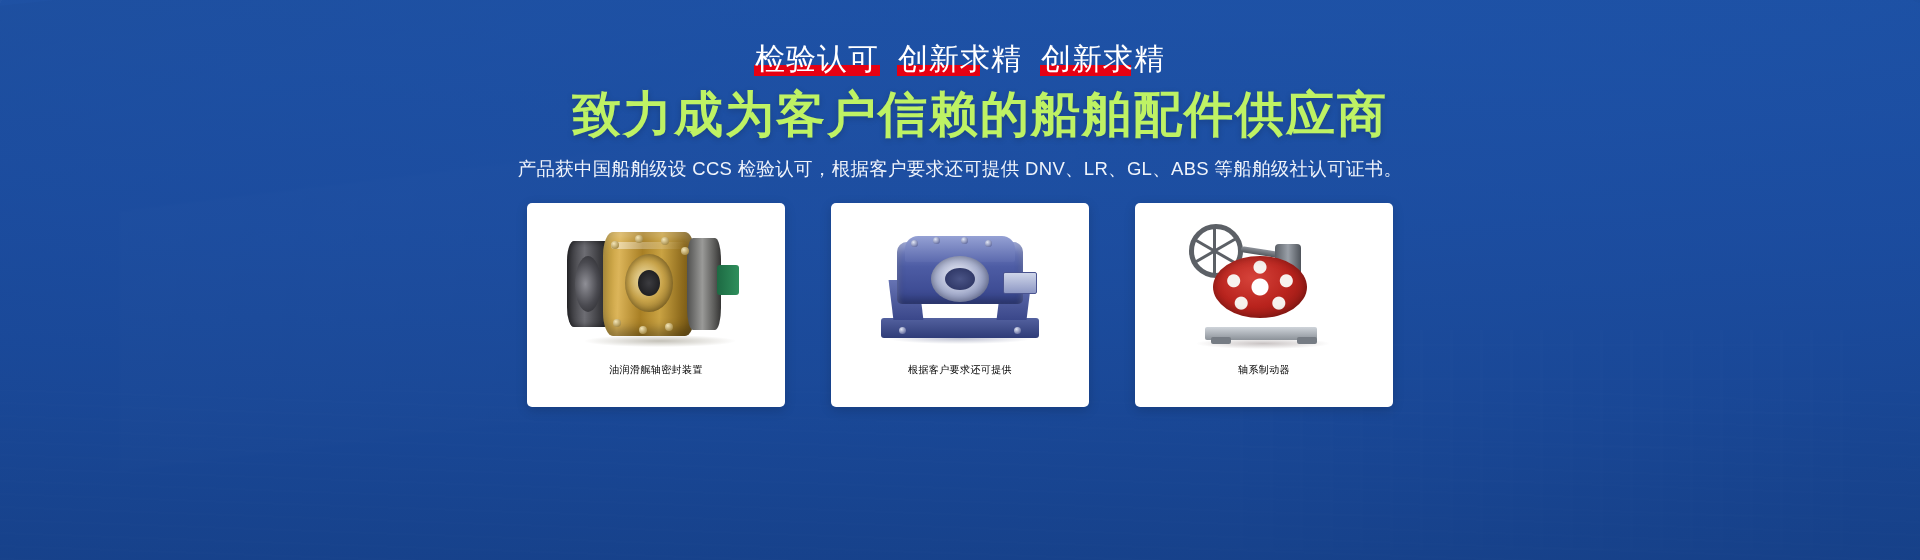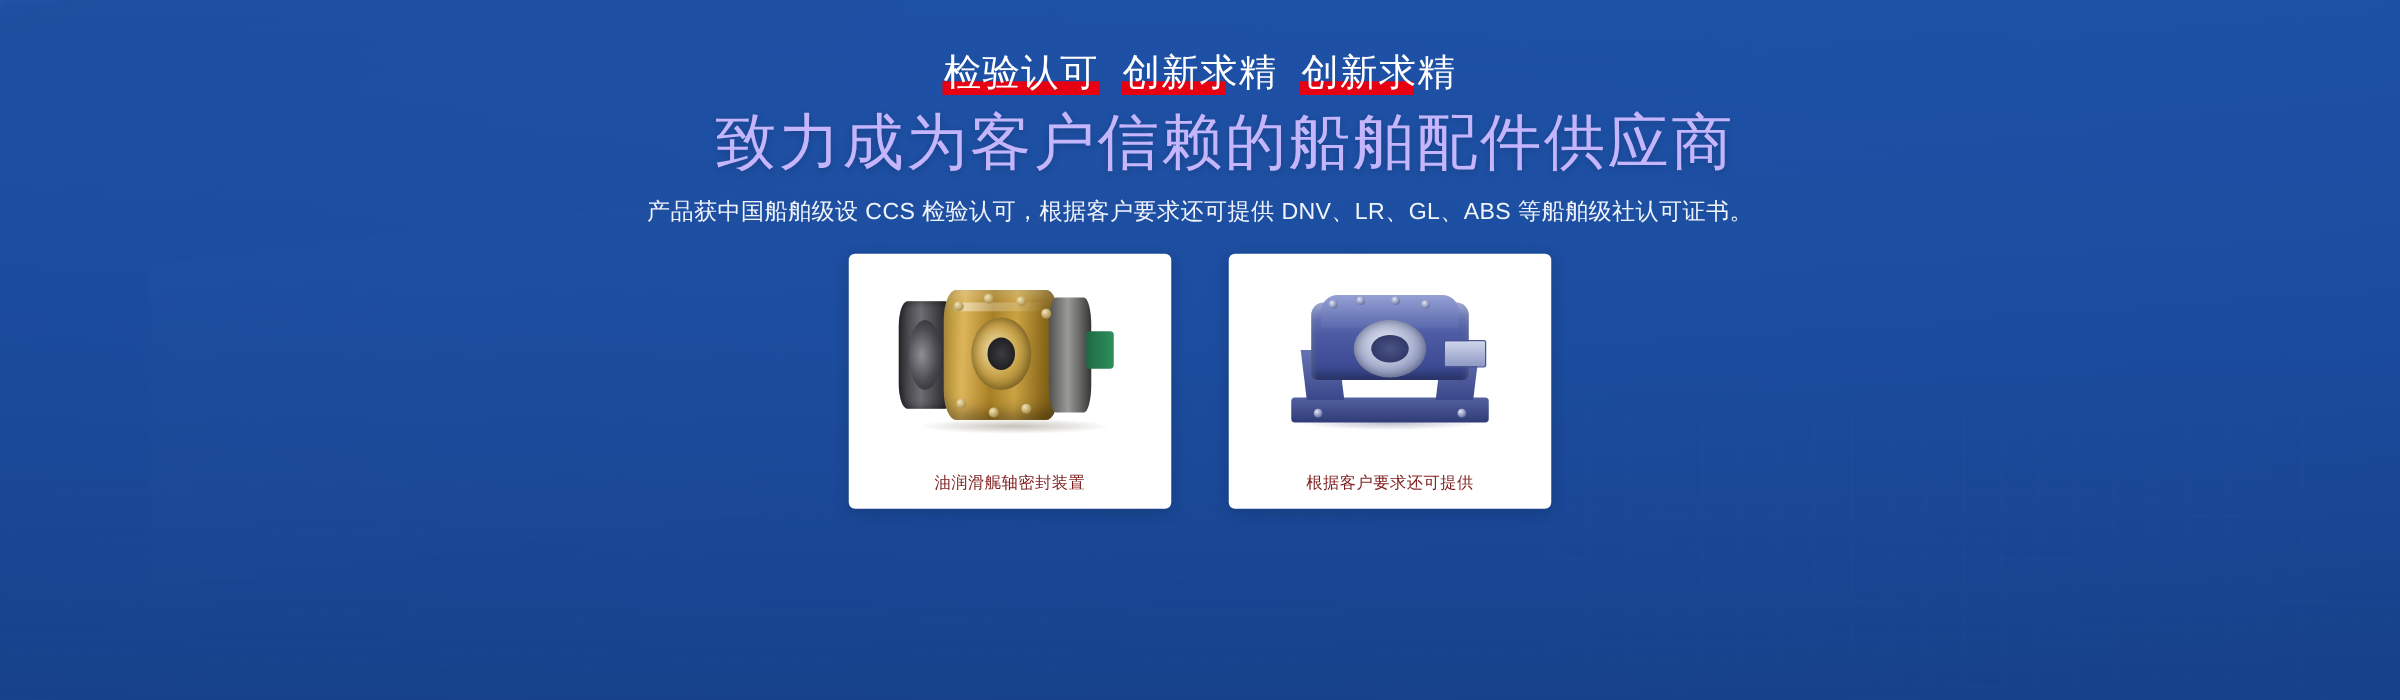--- a/index.html
+++ b/index.html
@@ -95,22 +95,22 @@
   }
   .tag-seg .txt { position:relative; z-index:2; }
   .tag-seg.s1 .hl { width:100%; }
   .tag-seg.s2 .hl { width:66%; }
   .tag-seg.s3 .hl { width:72%; }
 
   
   .headline {
     margin-top:13px;
     font-size:49px;
-    font-weight:normal;
-    color:#c4b5fd;
+    font-weight:bold;
+    color:#bef264;
     letter-spacing:2px;
     line-height:1.12;
     white-space:nowrap;
     text-shadow:0 2px 6px rgba(0,0,0,0.18);
     margin-left:40px;
   }
 
   
   .subtitle {
     margin-top:14px;
@@ -140,23 +140,23 @@
     cursor:pointer;
   }
   .card-thumb {
     width:214px;
     height:146px;
     display:flex; align-items:center; justify-content:center;
     position:relative;
     overflow:hidden;
   }
   .card-caption {
-    margin-top:20px;
-    font-size:13px;
-    color:#7f1d1d;
+    margin-top:6px;
+    font-size:10px;
+    color:#000000;
     letter-spacing:.4px;
   }
 
   
   .prod1 { position:relative; width:190px; height:118px; }
   .p1-flange-a {
     position:absolute; left:6px; top:16px; width:44px; height:86px;
     background:linear-gradient(90deg,#2f2f33,#6d6d73 40%,#3a3a3e 75%,#1d1d20);
     border-radius:7px/20px;
     box-shadow:inset 0 0 7px rgba(0,0,0,.55);
@@ -382,16 +382,34 @@
             <div class="p2-bolt" style="left:58px;top:11px;"></div>
             <div class="p2-bolt" style="left:86px;top:11px;"></div>
             <div class="p2-bolt" style="left:110px;top:14px;"></div>
             <div class="p2-bolt" style="left:24px;bottom:8px;"></div>
             <div class="p2-bolt" style="right:24px;bottom:8px;"></div>
           </div>
         </div>
         <div class="card-caption">根据客户要求还可提供</div>
       </div>
 
+      <div class="card">
+        <div class="card-thumb">
+          <div class="prod3">
+            <div class="p3-shadow"></div>
+            <div class="p3-wheel"></div>
+            <div class="p3-spoke" style="transform:rotate(0deg);"></div>
+            <div class="p3-spoke" style="transform:rotate(60deg);"></div>
+            <div class="p3-spoke" style="transform:rotate(120deg);"></div>
+            <div class="p3-stem"></div>
+            <div class="p3-housing"></div>
+            <div class="p3-disc"></div>
+            <div class="p3-plate"></div>
+            <div class="p3-foot" style="left:32px;"></div>
+            <div class="p3-foot" style="right:32px;"></div>
+          </div>
+        </div>
+        <div class="card-caption">轴系制动器</div>
+      </div>
 
     </div>
   </div>
 </div>
 
 </body></html>

